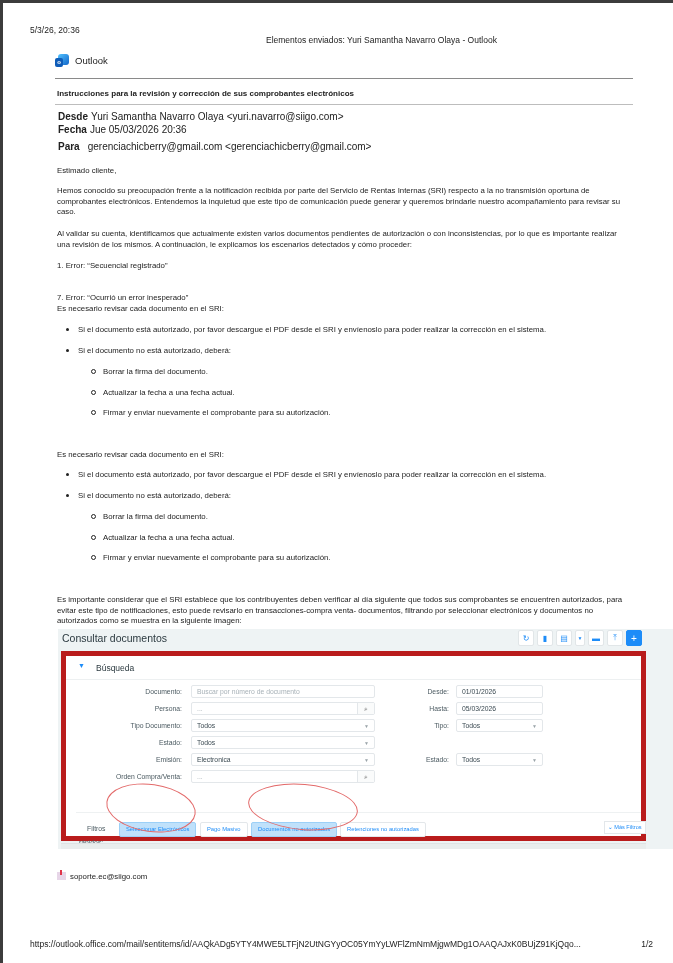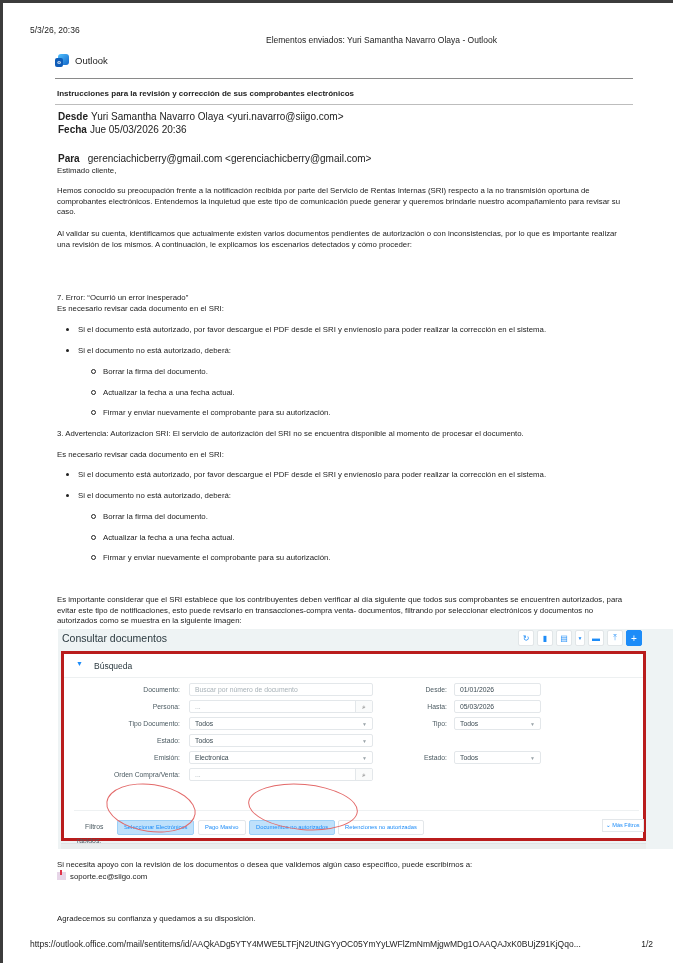--- a/index.html
+++ b/index.html
@@ -28,21 +28,21 @@
   .bul::before { content: ""; position: absolute; left: -12px; top: 3px; width: 3px; height: 3px; background: #222; border-radius: 50%; }
   .sub::before { width: 3px; height: 3px; background: transparent; border: 1px solid #222; top: 2px; }
 
   
   .app { position: absolute; left: 55px; top: 626px; width: 617px; height: 220px; background: #eef3f4; }
   .app-title { position: absolute; left: 4px; top: 3px; font-size: 10.5px; color: #2c3a40; }
   .toolbar { position: absolute; top: 1px; left: 460px; display: flex; gap: 3px; }
   .tb { width: 16px; height: 16px; background: #fff; border: 1px solid #e1e6e8; border-radius: 2px; display:flex; align-items:center; justify-content:center; font-size: 8px; color: #1d8cf8; }
   .tb.dd { width: 10px; font-size: 5px; }
   .tb.add { background: #1d8cf8; color: #fff; border-color: #1d8cf8; font-size: 10px; }
-  .panel { position: absolute; left: 3px; top: 22px; width: 585px; height: 190px; background: #fff; border: 3px solid #b91c1c; }
+  .panel { position: absolute; left: 3px; top: 22px; width: 585px; height: 190px; background: #fff; border: 5px solid #b91c1c; }
   .panel-head { position: absolute; left: 0; top: 0; width: 100%; height: 24px; border-bottom: 1px solid #edf0f1; }
   .chev { position: absolute; left: 12px; top: 6px; color: #1d8cf8; font-size: 7px; }
   .panel-title { position: absolute; left: 30px; top: 7px; font-size: 8.5px; color: #2c3a40; }
   .lbl { position: absolute; font-size: 6.8px; color: #4b5a61; text-align: right; width: 110px; }
   .fld { position: absolute; height: 13px; border: 1px solid #e3e7ea; border-radius: 2px; background: #fff; font-size: 6.8px; color: #3b4a52; padding: 2px 5px; line-height: 8px; }
   .fld.ph { color: #a8b2b8; }
   .fld .caret { position: absolute; right: 5px; top: 2px; font-size: 5px; color: #9aa4a9; }
   .fld .srch { position: absolute; right: 0; top: 0; width: 17px; height: 11px; border-left: 1px solid #e3e7ea; font-size: 7px; text-align: center; line-height: 11px; color: #555; background:#fafbfb; }
   .divider { position: absolute; left: 10px; top: 156px; width: 565px; height: 1px; background: #eef1f2; }
   .qf-label { position: absolute; font-size: 6.8px; color: #4b5a61; }
@@ -70,35 +70,35 @@
         <span class="b2">o</span>
       </span>
     <span>Outlook</span>
   </div>
   <div class="hr1"></div>
   <div class="subject">Instrucciones para la revisión y corrección de sus comprobantes electrónicos</div>
   <div class="hr2"></div>
 
   <div class="meta" style="top:108px"><b>Desde</b><span>Yuri Samantha Navarro Olaya &lt;yuri.navarro@siigo.com&gt;</span></div>
   <div class="meta" style="top:121px"><b>Fecha</b><span>Jue 05/03/2026 20:36</span></div>
-  <div class="meta" style="top:150px"><b style="margin-right:8px">Para</b><span>gerenciachicberry@gmail.com &lt;gerenciachicberry@gmail.com&gt;</span></div>
+  <div class="meta" style="top:138px"><b style="margin-right:8px">Para</b><span>gerenciachicberry@gmail.com &lt;gerenciachicberry@gmail.com&gt;</span></div>
 
   <div class="body-text" style="top:163px">Estimado cliente,</div>
   <div class="body-text" style="top:183px">Hemos conocido su preocupación frente a la notificación recibida por parte del Servicio de Rentas Internas (SRI) respecto a la no transmisión oportuna de comprobantes electrónicos. Entendemos la inquietud que este tipo de comunicación puede generar y queremos brindarle nuestro acompañamiento para revisar su caso.</div>
   <div class="body-text" style="top:226px">Al validar su cuenta, identificamos que actualmente existen varios documentos pendientes de autorización o con inconsistencias, por lo que es importante realizar una revisión de los mismos. A continuación, le explicamos los escenarios detectados y cómo proceder:</div>
+  <div class="body-text" style="top:258px">1. Error: “Secuencial registrado”</div>
   <div class="body-text" style="top:290px">7. Error: “Ocurrió un error inesperado”</div>
   <div class="body-text" style="top:301px">Es necesario revisar cada documento en el SRI:</div>
 
   <div class="bul" style="left:75px;top:322px">Si el documento está autorizado, por favor descargue el PDF desde el SRI y envíenoslo para poder realizar la corrección en el sistema.</div>
   <div class="bul" style="left:75px;top:343px">Si el documento no está autorizado, deberá:</div>
   <div class="bul sub" style="left:100px;top:364px">Borrar la firma del documento.</div>
   <div class="bul sub" style="left:100px;top:385px">Actualizar la fecha a una fecha actual.</div>
   <div class="bul sub" style="left:100px;top:405px">Firmar y enviar nuevamente el comprobante para su autorización.</div>
 
-  <div class="body-text" style="top:426px">3.  Advertencia: Autorizacion SRI: El servicio de autorización del SRI no se encuentra disponible al momento de procesar el documento.</div>
   <div class="body-text" style="top:447px">Es necesario revisar cada documento en el SRI:</div>
   <div class="bul" style="left:75px;top:467px">Si el documento está autorizado, por favor descargue el PDF desde el SRI y envíenoslo para poder realizar la corrección en el sistema.</div>
   <div class="bul" style="left:75px;top:488px">Si el documento no está autorizado, deberá:</div>
   <div class="bul sub" style="left:100px;top:509px">Borrar la firma del documento.</div>
   <div class="bul sub" style="left:100px;top:530px">Actualizar la fecha a una fecha actual.</div>
   <div class="bul sub" style="left:100px;top:550px">Firmar y enviar nuevamente el comprobante para su autorización.</div>
 
   <div class="body-text" style="top:592px">Es importante considerar que el SRI establece que los contribuyentes deben verificar al día siguiente que todos sus comprobantes se encuentren autorizados, para evitar este tipo de notificaciones, esto puede revisarlo en transacciones-compra venta- documentos, filtrando por seleccionar electrónicos y documentos no autorizados como se muestra en la siguiente imagen:</div>
 
   <div class="app">
@@ -159,21 +159,19 @@
       <div class="qf" style="left:274px">Retenciones no autorizadas</div>
 
       <div class="more"><span>⌄ </span><span>Más Filtros</span></div>
     </div>
     <div class="tablehead"></div>
 
     <div class="circ" style="left:48px;top:155px;width:90px;height:48px;transform:rotate(8deg)"></div>
     <div class="circ" style="left:190px;top:155px;width:110px;height:46px;transform:rotate(5deg)"></div>
   </div>
 
-  <div class="body-text" style="top:857px">Si necesita apoyo con la revisión de los documentos o desea que validemos algún caso específico, puede escribirnos a:</div>
   <div class="body-text" style="top:869px;font-weight:normal"><span class="mail-icon"></span><span>soporte.ec@siigo.com</span></div>
-  <div class="body-text" style="top:911px">Agradecemos su confianza y quedamos a su disposición.</div>
 
   <div class="print-footer">
     <span class="url">https://outlook.office.com/mail/sentitems/id/AAQkADg5YTY4MWE5LTFjN2UtNGYyOC05YmYyLWFlZmNmMjgwMDg1OAAQAJxK0BUjZ91KjQqo...</span>
     <span class="pg">1/2</span>
   </div>
 </div>
 
 </body></html>

